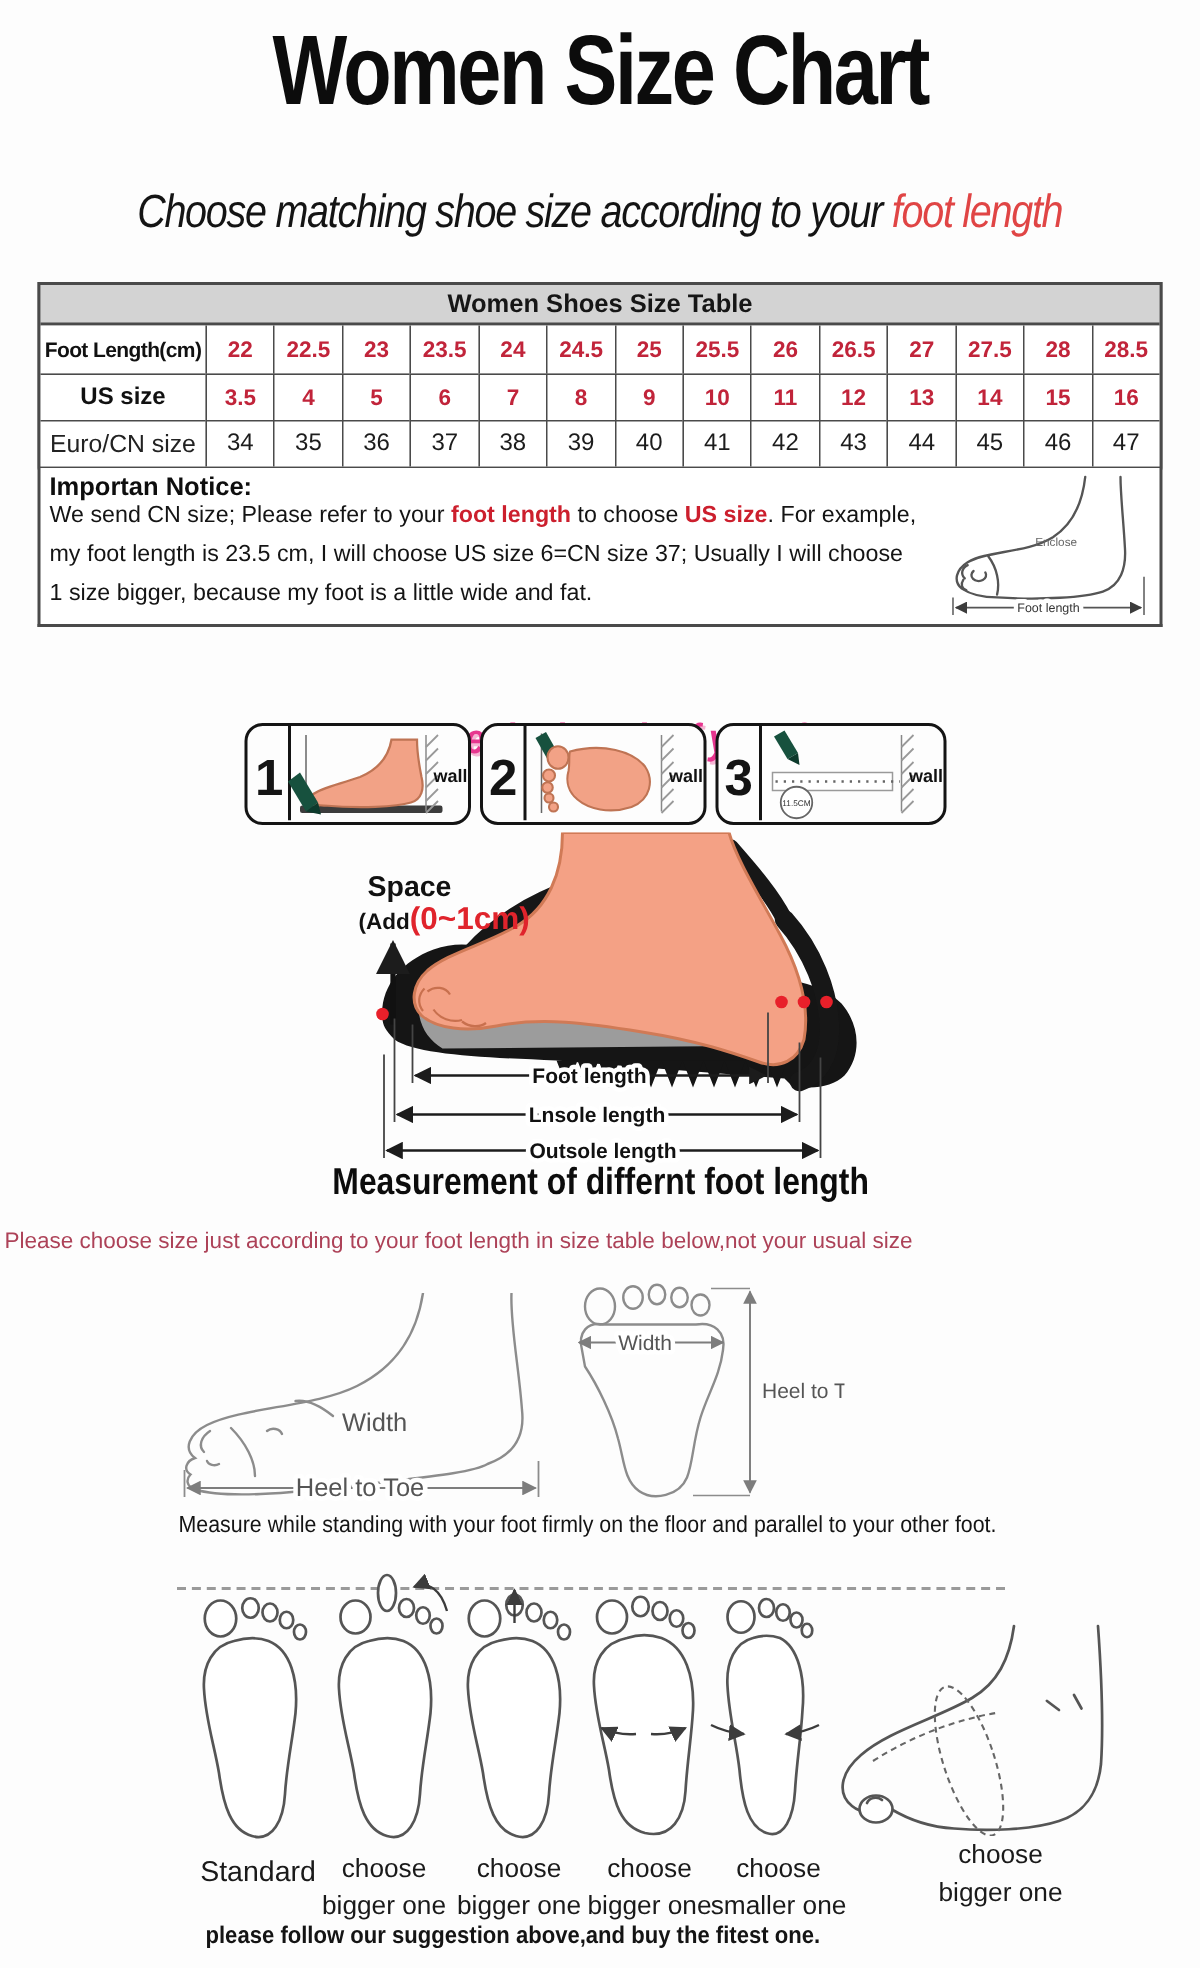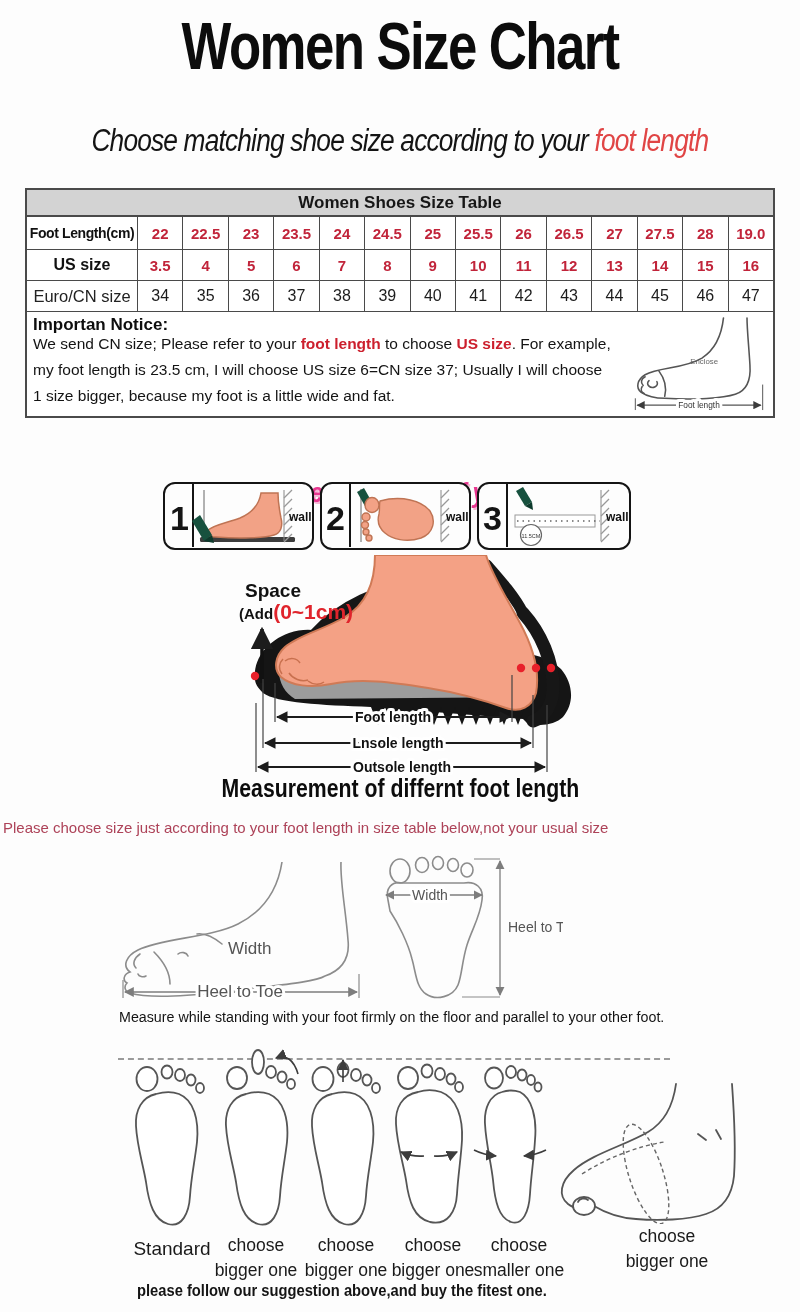--- a/index.html
+++ b/index.html
@@ -90,21 +90,21 @@
       <div class="st-cell r0 vred">23.5</div>
       <div class="st-cell r0 vred">24</div>
       <div class="st-cell r0 vred">24.5</div>
       <div class="st-cell r0 vred">25</div>
       <div class="st-cell r0 vred">25.5</div>
       <div class="st-cell r0 vred">26</div>
       <div class="st-cell r0 vred">26.5</div>
       <div class="st-cell r0 vred">27</div>
       <div class="st-cell r0 vred">27.5</div>
       <div class="st-cell r0 vred">28</div>
-      <div class="st-cell r0 vred">19.0</div>
+      <div class="st-cell r0 vred">28.5</div>
 
       <div class="st-cell c0 lbl1">US size</div>
       <div class="st-cell vred">3.5</div>
       <div class="st-cell vred">4</div>
       <div class="st-cell vred">5</div>
       <div class="st-cell vred">6</div>
       <div class="st-cell vred">7</div>
       <div class="st-cell vred">8</div>
       <div class="st-cell vred">9</div>
       <div class="st-cell vred">10</div>

